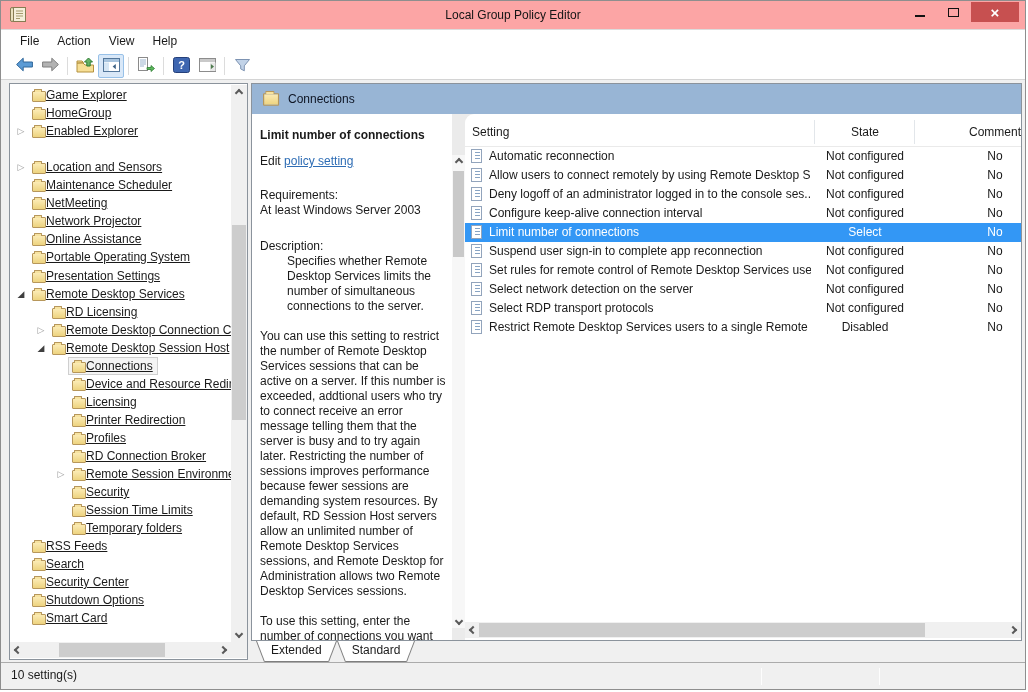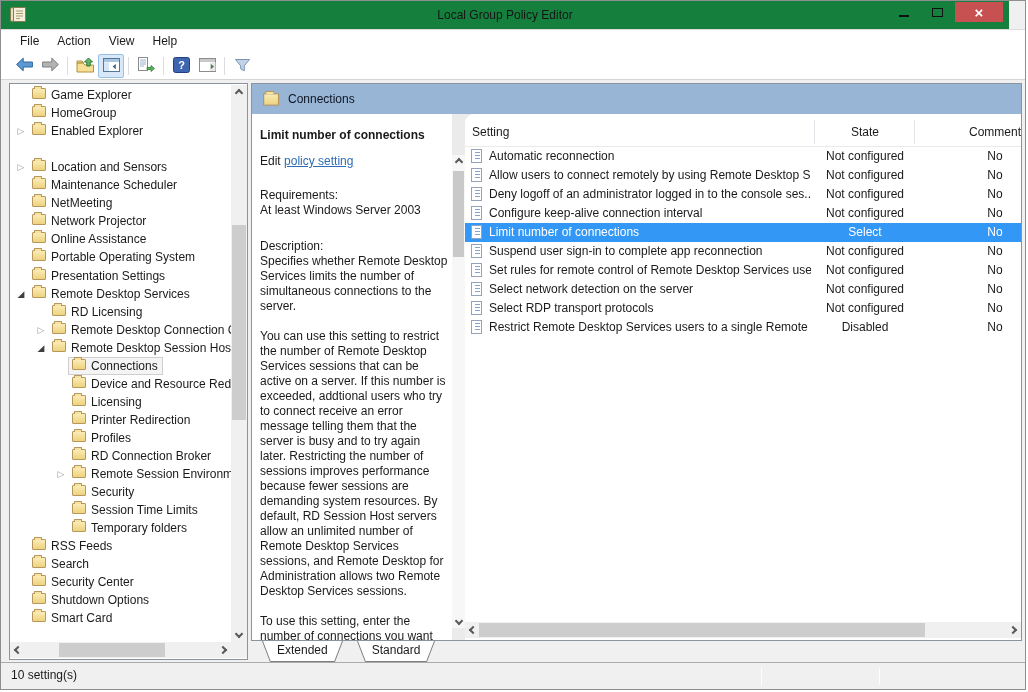--- a/index.html
+++ b/index.html
@@ -1,20 +1,20 @@
 <!DOCTYPE html>
 <html><head>
 <meta charset="utf-8">
 <style>
   html,body{margin:0;padding:0;background:#fff;}
   *{box-sizing:border-box;font-family:"Liberation Sans",sans-serif;}
   #window{position:relative;width:1026px;height:690px;border:1px solid #8E8E8E;background:#F0F0F0;overflow:hidden;font-size:12px;color:#1A1A1A;}
 
   
-  .titlebar{position:absolute;top:0;left:0;right:16px;height:28px;background:#15803d;}
+  .titlebar{position:absolute;top:0;left:0;right:0;height:28px;background:#fca5a5;}
   .app-icon{position:absolute;left:8px;top:5px;width:18px;height:17px;}
   .win-title{position:absolute;left:0;right:0;top:0;line-height:28px;text-align:center;color:#151515;}
   .win-btns{position:absolute;right:6px;top:1px;display:flex;height:20px;}
   .wbtn{display:flex;align-items:center;justify-content:center;}
   .btn-min{width:30px;}.btn-max{width:36px;}
   .btn-close{width:48px;background:var(--close,#C75050);color:#fff;font-size:15px;font-weight:bold;}
   .glyph-min{width:10px;height:2px;background:#111;margin-top:8px;}
   .glyph-max{width:11px;height:9px;border:1.5px solid #111;}
 
   
@@ -24,21 +24,21 @@
   .tbtn{width:26px;height:24px;display:flex;align-items:center;justify-content:center;border:1px solid transparent;border-radius:2px;}
   .tbtn.active{background:#D9E8F8;border-color:#98C1E8;}
   .tsep{width:1px;height:18px;background:#DCDCDC;margin:0 4px;}
 
   
   .tree-pane{position:absolute;left:8px;top:82px;width:239px;height:577px;background:#fff;border:1px solid #8B939C;}
   .tree-view{position:absolute;left:0;top:1px;right:16px;bottom:17px;overflow:hidden;}
   .tree-row{position:absolute;left:0;right:0;height:18px;display:flex;align-items:center;padding-left:4px;white-space:nowrap;}
   .tw{flex:none;width:14px;text-align:center;font-size:9px;color:#9A9A9A;}
   .tw.exp{color:#3F3F3F;}
-  .node-core{display:flex;align-items:flex-start;gap:5px;padding:1px 4px 1px 3px;border:1px solid transparent;}
+  .node-core{display:flex;align-items:flex-end;padding:1px 4px 1px 3px;border:1px solid transparent;text-decoration:underline;}
   .node-core.sel{background:#F4F4F4;border-color:#CFCFCF;}
   .folder{flex:none;width:14px;height:11px;background:linear-gradient(#FBEBB5,#EDD37F);border:1px solid #B7975B;border-radius:1px;position:relative;}
   .folder::before{content:"";position:absolute;top:-3px;left:1px;width:6px;height:2px;background:#F7E3A0;border:1px solid #B7975B;border-bottom:none;border-radius:1px 1px 0 0;}
   .folder.big{transform:scale(1.15);transform-origin:left center;}
 
   
   .sb{background:#F0F0F0;position:absolute;}
   .chev{display:inline-block;width:6px;height:6px;border-left:2px solid #5A5A5A;border-top:2px solid #5A5A5A;}
   .chev.up{transform:rotate(45deg);}.chev.down{transform:rotate(225deg);}
   .chev.left{transform:rotate(-45deg);}.chev.right{transform:rotate(135deg);}
@@ -77,21 +77,21 @@
   .lrow.sel{background:var(--sel,#3397F5);color:#fff;}
   .licon{position:absolute;left:6px;top:2px;width:11px;height:14px;background:#fff;border:1px solid #92A4BC;}
   .licon::before{content:"";position:absolute;top:2px;bottom:2px;left:3px;right:1px;background:repeating-linear-gradient(to bottom,#88A4C4 0 1px,transparent 1px 3px);}
   .lset{position:absolute;left:24px;top:2px;width:322px;white-space:nowrap;overflow:hidden;}
   .lstate{position:absolute;left:350px;width:100px;top:2px;text-align:center;}
   .lcomment{position:absolute;left:450px;width:160px;top:2px;text-align:center;}
   .list-hscroll{position:absolute;left:0;right:0;top:508px;height:16px;background:#F0F0F0;}
   .list-hscroll .sb-thumb{top:1px;bottom:1px;left:14px;width:446px;}
 
   
-  .tabs-row{position:absolute;left:250px;top:640px;width:771px;height:22px;display:flex;padding-left:12px;gap:14px;}
+  .tabs-row{position:absolute;left:244px;top:640px;width:771px;height:22px;display:flex;padding-left:12px;}
   .tab{position:relative;height:21px;padding:0 14px;line-height:19px;margin-right:2px;}
   .tab .bg{position:absolute;inset:0;background:#fff;clip-path:polygon(0 0,100% 0,calc(100% - 8px) 100%,8px 100%);z-index:0;}
   .tab .l,.tab .r{position:absolute;top:0;bottom:0;width:1px;background:#7E7E7E;z-index:1;}
   .tab .l{left:3px;transform:skewX(21deg);}
   .tab .r{right:3px;transform:skewX(-21deg);}
   .tab .b{position:absolute;left:8px;right:8px;bottom:0;height:1px;background:#7E7E7E;z-index:1;}
   .tab .tlabel{position:relative;z-index:2;}
 
   
   .statusbar{position:absolute;left:0;right:0;bottom:0;height:27px;background:#F0F0F0;border-top:1px solid #ABABAB;line-height:25px;padding-left:10px;}
@@ -431,21 +431,21 @@
     <div class="policy-pane">
       <div class="pol-title">Limit number of connections</div>
       <div class="pol-edit">
         <span>Edit</span>
         <span class="pol-link">policy setting</span>
       </div>
       <div class="pol-req-label">Requirements:</div>
       <div class="pol-req">At least Windows Server 2003</div>
       <div class="pol-desc">
         <div>Description:</div>
-      <p class="pol-p" style="margin-top: 0px;">Specifies whether Remote Desktop Services limits the number of simultaneous connections to the server.</p>
+      <p class="pol-p" style="margin-top: 0px; margin-left: 27px;">Specifies whether Remote Desktop Services limits the number of simultaneous connections to the server.</p>
           <p class="pol-p">You can use this setting to restrict the number of Remote Desktop Services sessions that can be active on a server. If this number is exceeded, addtional users who try to connect receive an error message telling them that the server is busy and to try again later. Restricting the number of sessions improves performance because fewer sessions are demanding system resources. By default, RD Session Host servers allow an unlimited number of Remote Desktop Services sessions, and Remote Desktop for Administration allows two Remote Desktop Services sessions.</p>
           <p class="pol-p">To use this setting, enter the number of connections you want</p>
         </div>
     </div>
 
     <div class="mid-scroll sb">
       <div class="sb-arrow" style="top:0;left:0;">
           <span class="chev up"></span>
         </div>
       <div class="sb-thumb"></div>

